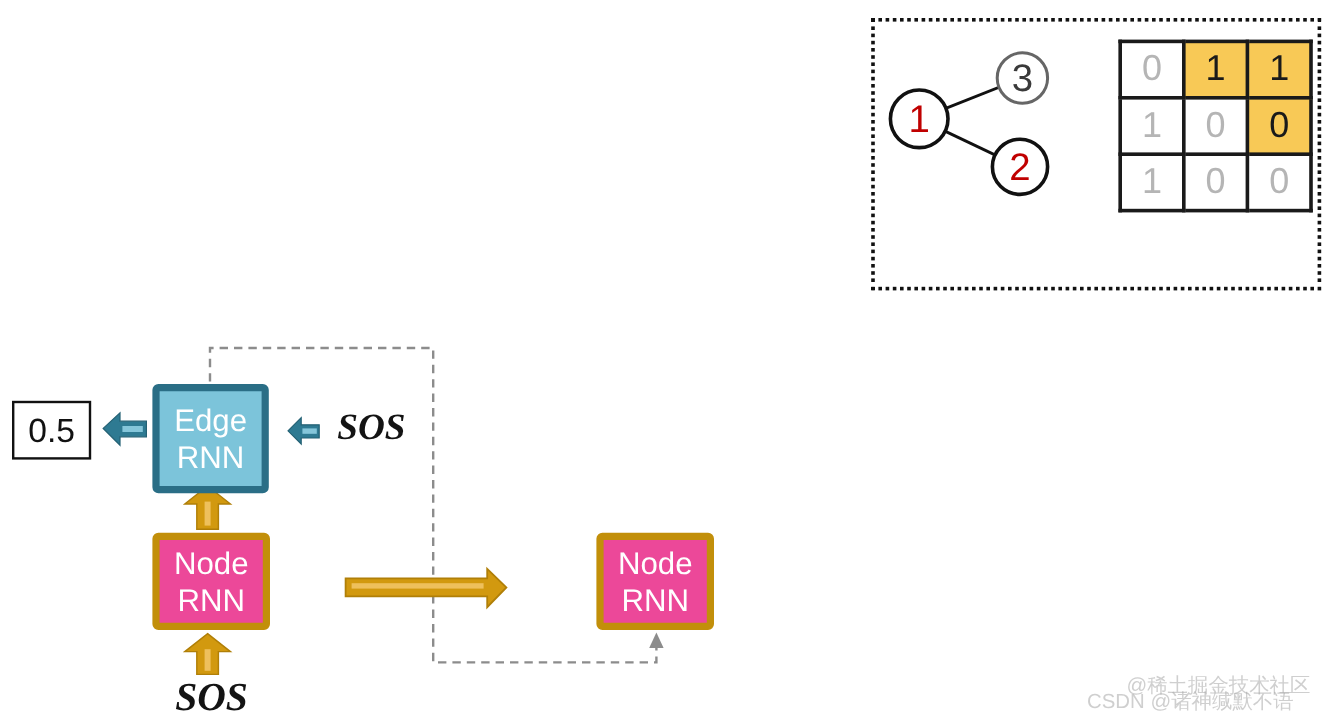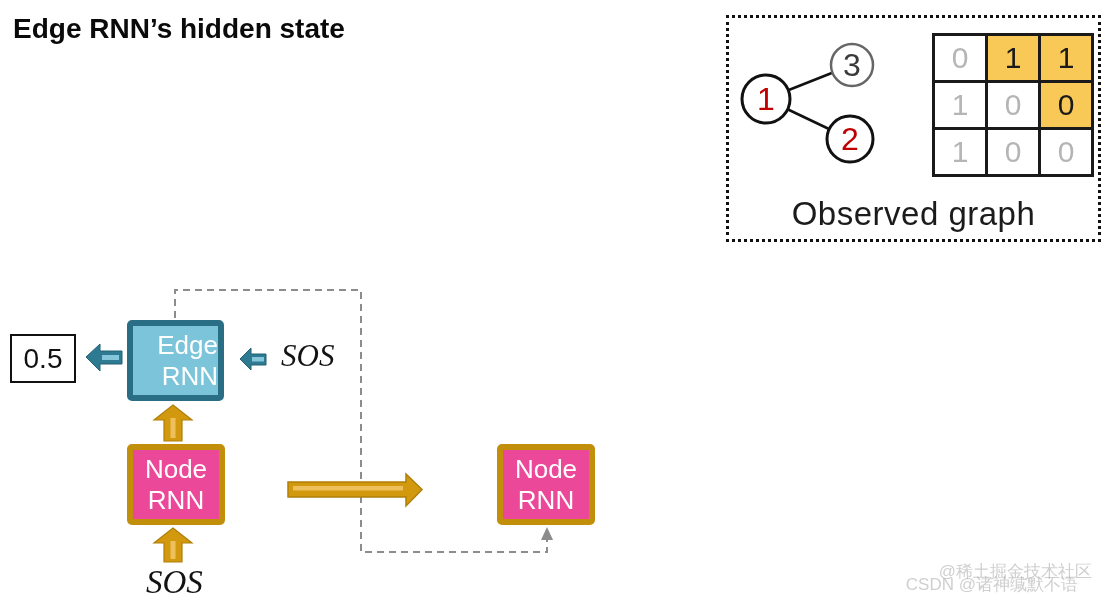--- a/index.html
+++ b/index.html
@@ -27,46 +27,45 @@
   .caption{
     position:absolute;left:0;right:0;bottom:6px;text-align:center;
     font-size:33px;color:#1b1b1b;font-weight:400;letter-spacing:0.5px;
   }
   
   .rnnbox{
     position:absolute;box-sizing:border-box;border-radius:5px;
     display:flex;flex-direction:column;align-items:center;justify-content:center;
     color:#fff;font-size:26px;line-height:31px;text-align:center;
   }
-  .edge-rnn{left:127px;top:320px;width:97px;height:81px;background:#7CC4DA;border:6px solid #2A6E86;align-items:flex-end;}
+  .edge-rnn{left:127px;top:320px;width:97px;height:91px;background:#7CC4DA;border:6px solid #2A6E86;}
   .node-rnn{background:#ec4899;border:6px solid #C28F0A;}
   .node-rnn-left{left:127px;top:444px;width:98px;height:81px;}
   .node-rnn-right{left:497px;top:444px;width:98px;height:81px;}
   .outbox{
     position:absolute;left:10px;top:334px;width:66px;height:49px;box-sizing:border-box;
     border:2px solid #111;background:#fff;display:flex;align-items:center;justify-content:center;
     font-size:28px;color:#111;text-align:right;
   }
   .sos{
-    position:absolute;font-family:"Liberation Serif",serif;font-style:italic;color:#131313;
+    position:absolute;font-family:"Liberation Serif",serif;font-style:italic;color:#131313;font-weight:bold;
   }
   .sos-right{left:281px;top:338px;font-size:31px;}
   .sos-bottom{left:146px;top:564px;font-size:33px;}
   
   .overlay{position:absolute;left:0;top:0;pointer-events:none;}
   
   .wm{position:absolute;color:#a8a8a8;opacity:0.55;font-size:17px;white-space:nowrap;}
   .wm1{right:14px;top:560px;}
   .wm2{right:28px;top:573px;}
 </style>
 </head>
 <body>
 
 <div class="title">
-  <div class="b">Edge RNN’s hidden state</div>
 </div>
 
 <div class="panel">
   <svg class="graph-svg" width="200" height="180" viewBox="0 0 200 180">
     <line x1="37" y1="81" x2="123" y2="47" stroke="#111" stroke-width="2.5"></line>
     <line x1="37" y1="81" x2="121" y2="121" stroke="#111" stroke-width="2.5"></line>
     <circle cx="37" cy="81" r="24" fill="#fff" stroke="#111" stroke-width="3"></circle>
     <circle cx="123" cy="47" r="21" fill="#fff" stroke="#666" stroke-width="2.5"></circle>
     <circle cx="121" cy="121" r="23" fill="#fff" stroke="#111" stroke-width="3"></circle>
     <text x="37" y="92" text-anchor="middle" font-size="32" fill="#C00000">1</text>
@@ -87,21 +86,20 @@
       <td class="hl" style="color:#1a1a1a">0</td>
     </tr>
     <tr>
       <td>1</td>
       <td>0</td>
       <td>0</td>
     </tr>
   </tbody>
     </table>
 
-  <div class="caption">Observed graph</div>
 </div>
 
 <svg class="overlay" width="1106" height="606" viewBox="0 0 1106 606">
 
   <path d="M175,318 L175,290 L361,290 L361,552 L547,552 L547,540" fill="none" stroke="#8C8C8C" stroke-width="2" stroke-dasharray="7,5"></path>
   <polygon points="547,527 541,540 553,540" fill="#8C8C8C"></polygon>
 
   <g>
     <polygon points="86,357 100,344 100,351 122,351 122,364 100,364 100,371" fill="#2E7A92" stroke="#246174" stroke-width="1"></polygon>
     <rect x="102" y="355" width="17" height="5" fill="#85C6DA"></rect>

